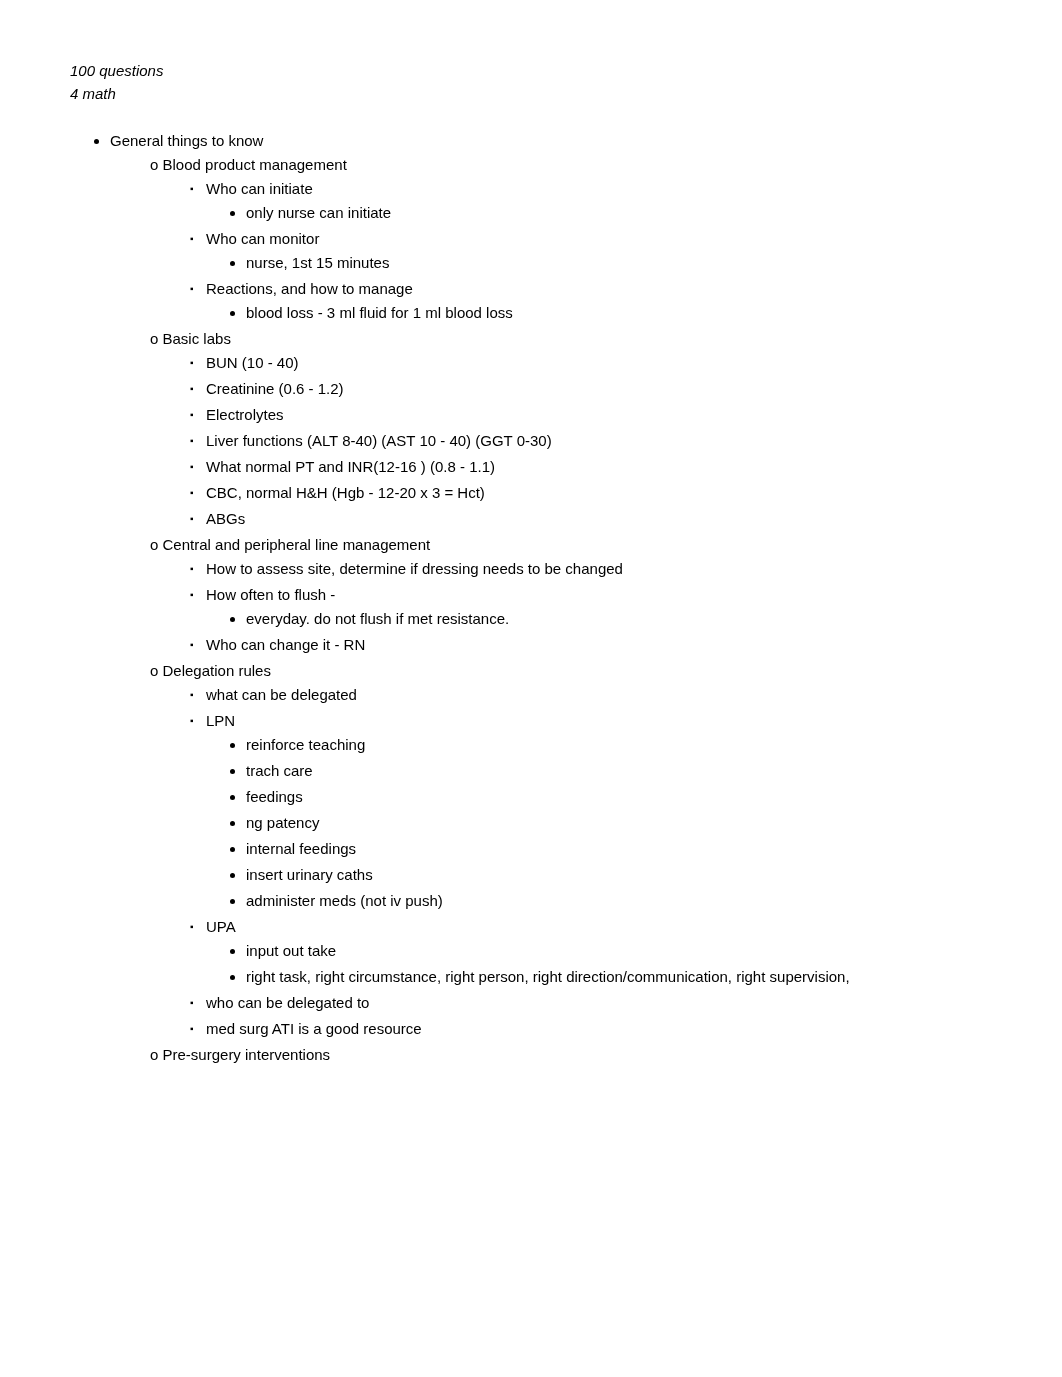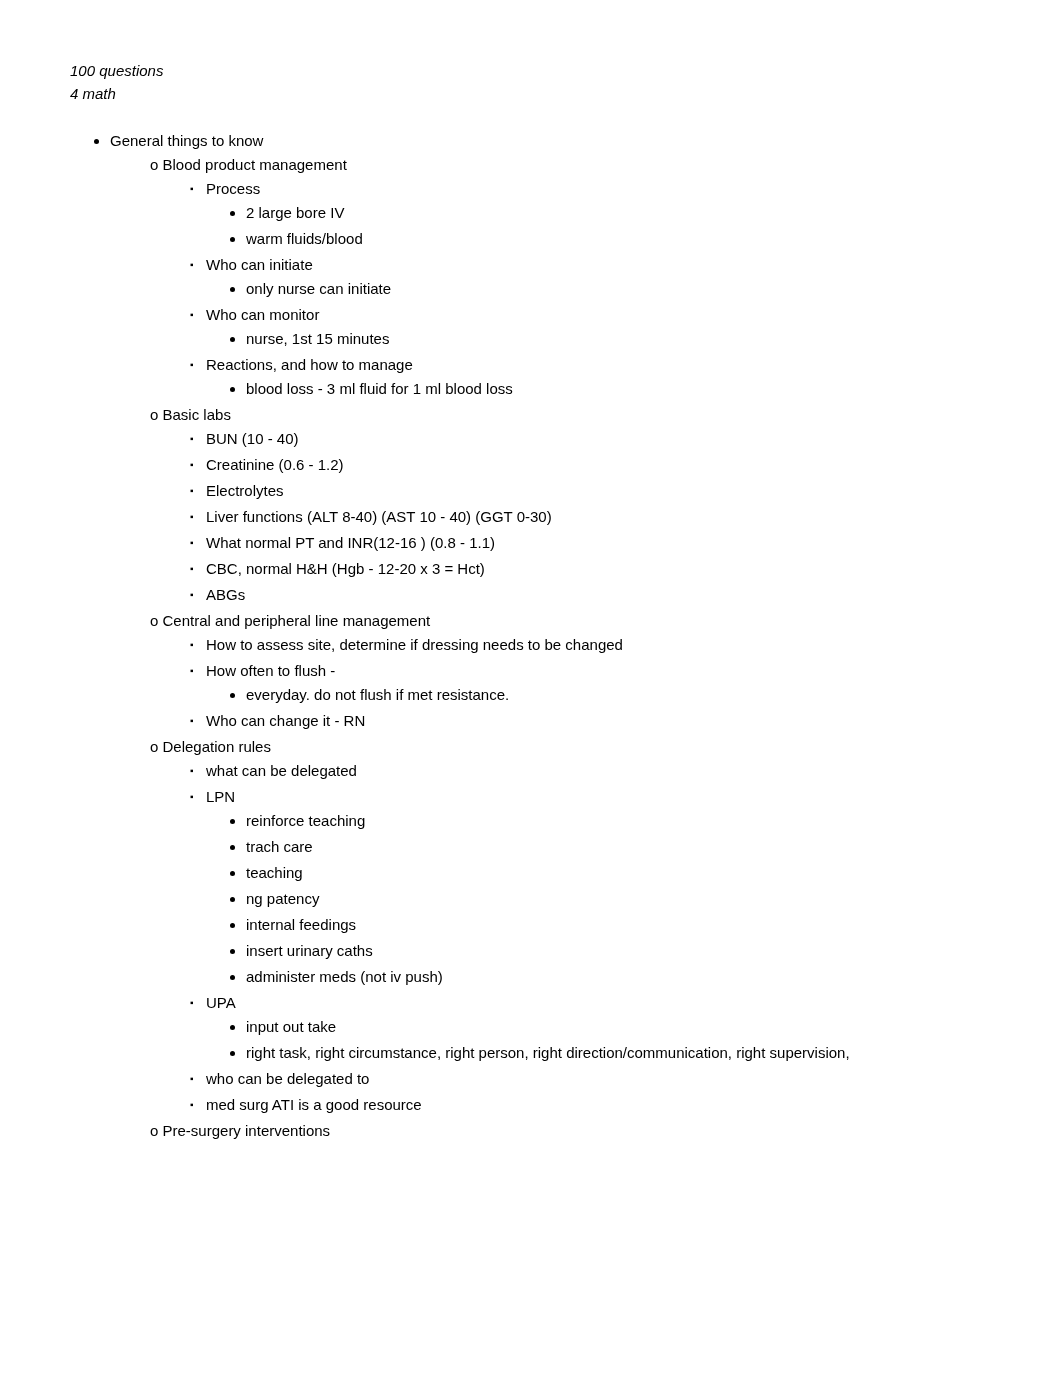--- a/index.html
+++ b/index.html
@@ -89,24 +89,20 @@
   <div class="header-lines">
     <div class="header-line">100 questions</div>
     <div class="header-line">4 math</div>
   </div>
 </div>
 
 <div id="main-content">
 <ul class="level1">
       <li><span>General things to know</span><ol class="level2">
           <li><span>Blood product management</span><ul class="level3">
-              <li><span>Process</span><ul class="level4">
-                  <li>2 large bore IV</li>
-                  <li>warm fluids/blood</li>
-                </ul></li>
               <li><span>Who can initiate</span><ul class="level4">
                   <li>only nurse can initiate</li>
                 </ul></li>
               <li><span>Who can monitor</span><ul class="level4">
                   <li>nurse, 1st 15 minutes</li>
                 </ul></li>
               <li><span>Reactions, and how to manage</span><ul class="level4">
                   <li>blood loss - 3 ml fluid for 1 ml blood loss</li>
                 </ul></li>
             </ul></li>
@@ -124,21 +120,21 @@
               <li><span>How often to flush -</span><ul class="level4">
                   <li>everyday. do not flush if met resistance.</li>
                 </ul></li>
               <li><span>Who can change it - RN</span></li>
             </ul></li>
           <li><span>Delegation rules</span><ul class="level3">
               <li><span>what can be delegated</span></li>
               <li><span>LPN</span><ul class="level4">
                   <li>reinforce teaching</li>
                   <li>trach care</li>
-                  <li>teaching</li>
+                  <li>feedings</li>
                   <li>ng patency</li>
                   <li>internal feedings</li>
                   <li>insert urinary caths</li>
                   <li>administer meds (not iv push)</li>
                 </ul></li>
               <li><span>UPA</span><ul class="level4">
                   <li>input out take</li>
                   <li>right task, right circumstance, right person, right direction/communication, right supervision,</li>
                 </ul></li>
               <li><span>who can be delegated to</span></li>

